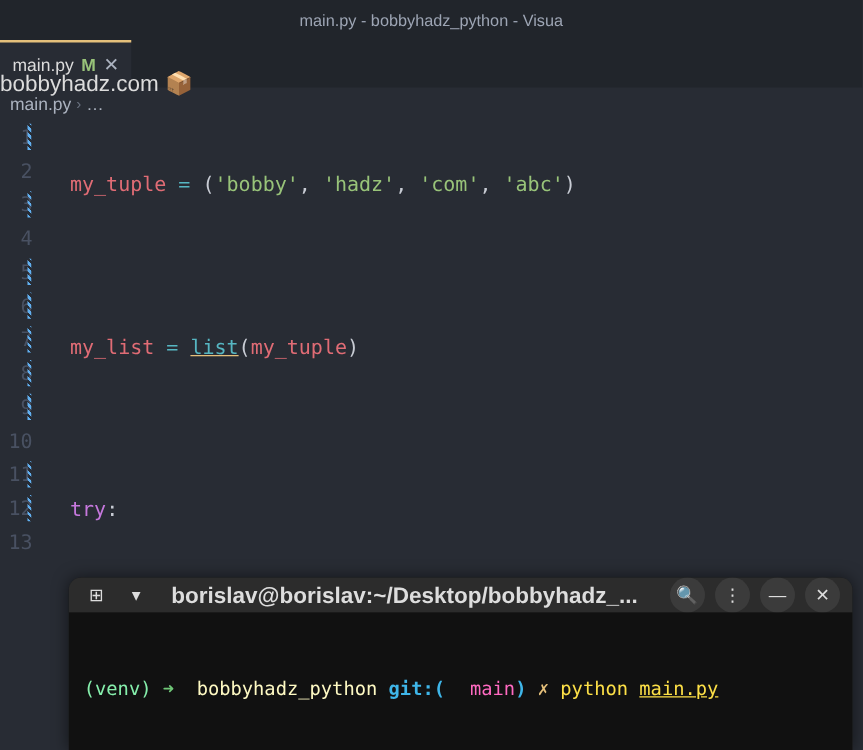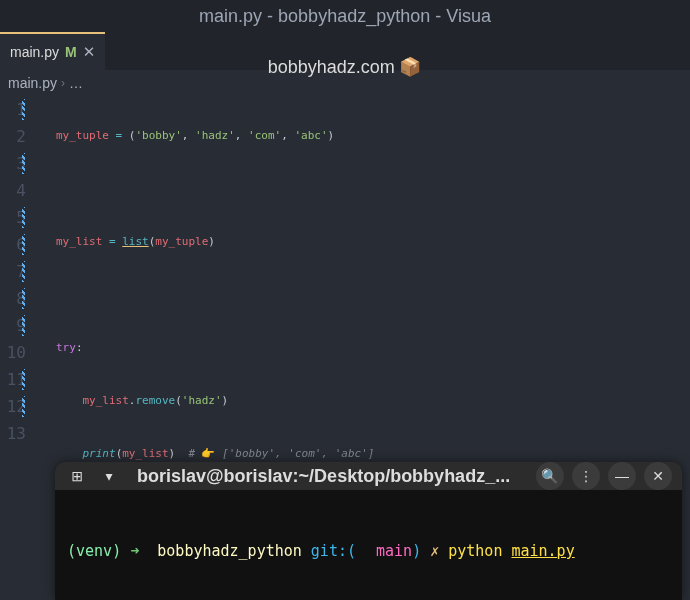--- a/index.html
+++ b/index.html
@@ -12,21 +12,21 @@
   overflow: hidden;
   position: relative;
 }
 .title-bar {
   height: 32px;
   background: #21252b;
   color: #9da5b4;
   display: flex;
   align-items: center;
   justify-content: center;
-  font-size: 18px;
+  font-size: 13px;
   font-family: -apple-system, 'Segoe UI', sans-serif;
 }
 .tabs-row {
   height: 38px;
   background: #21252b;
   display: flex;
   align-items: center;
 }
 .tab {
   height: 38px;
@@ -41,21 +41,21 @@
   font-family: -apple-system, 'Segoe UI', sans-serif;
 }
 .tab-name { color: #dcdcdc; }
 .tab-mod { color: #98c379; font-weight: bold; }
 .tab-close { color: #abb2bf; cursor: pointer; font-size: 15px; }
 .watermark {
   position: absolute;
   top: 56px;
   left: 0;
   right: 0;
-  text-align: center;
+  text-align: left;
   font-size: 18px;
   color: #dcdcdc;
   pointer-events: none;
   z-index: 5;
   font-family: -apple-system, 'Segoe UI', sans-serif;
 }
 .breadcrumb {
   padding: 5px 8px;
   color: #abb2bf;
   font-size: 14px;
@@ -85,21 +85,21 @@
   top: 3px;
   width: 3px;
   height: 21px;
   background: repeating-linear-gradient(45deg, #61afef, #61afef 2px, transparent 2px, transparent 4px);
 }
 .code {
   flex: 1;
   padding-left: 24px;
   color: #abb2bf;
   white-space: pre;
-  font-size: 11px;
+  font-size: 16px;
 }
 .code div { height: 27px; line-height: 27px; }
 .v { color: #e06c75; }
 .op { color: #56b6c2; }
 .s { color: #98c379; }
 .p { color: #c8ccd4; }
 .fn { color: #56b6c2; }
 .k { color: #c678dd; }
 .c { color: #7f848e; font-style: italic; }
 .c2 { color: #7f848e; font-style: italic; }
@@ -165,21 +165,21 @@
   padding: 6px 12px;
   font-size: 15px;
   line-height: 22px;
   color: #ccc;
   background: #111;
   white-space: pre;
 }
 .tg { color: #86efac; }
 .tarr { color: #6fc777; }
 .tb { color: #fef9c3; font-weight: normal; }
-.tg2 { color: #3fb6e9; }
+.tg2 { color: #3fb6e9; font-weight: bold; }
 .tp { color: #ff6ac1; padding-left: 20px; }
 .ty { color: #e5c07b; }
 .tcmd { color: #fde047; }
 .tu { text-decoration: underline; }
 </style>
 </head>
 <body>
 
 <div class="title-bar">
   <span>main.py - bobbyhadz_python - Visua</span>

